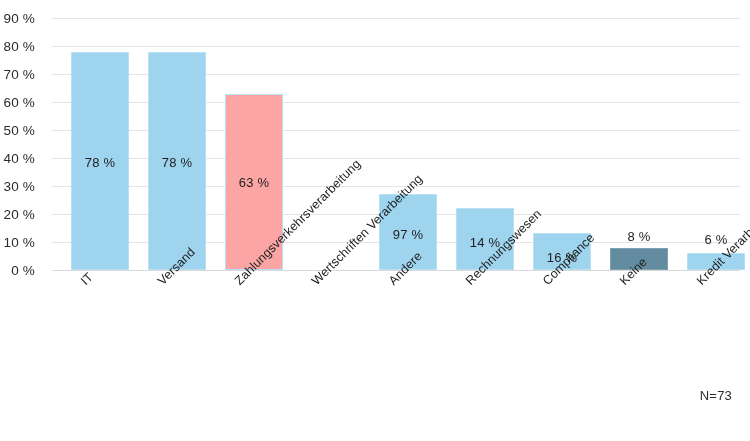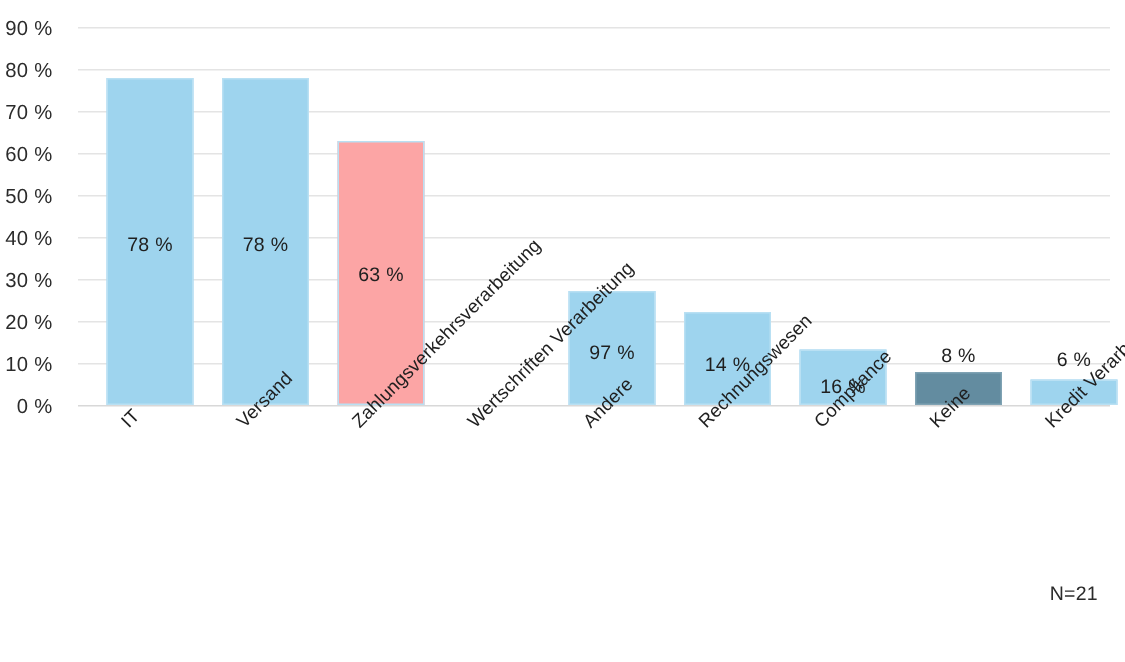--- a/index.html
+++ b/index.html
@@ -222,14 +222,14 @@
       <div class="xlabel">Compliance</div>
     </div>
     <div class="xlabel-anchor" style="left:617px;">
       <div class="xlabel">Keine</div>
     </div>
     <div class="xlabel-anchor" style="left:694px;">
       <div class="xlabel">Kredit Verarbeitung</div>
     </div>
   </div>
 
-  <div id="sample-size">N=21</div>
+  <div id="sample-size">N=73</div>
 </div>
 
 </body></html>

